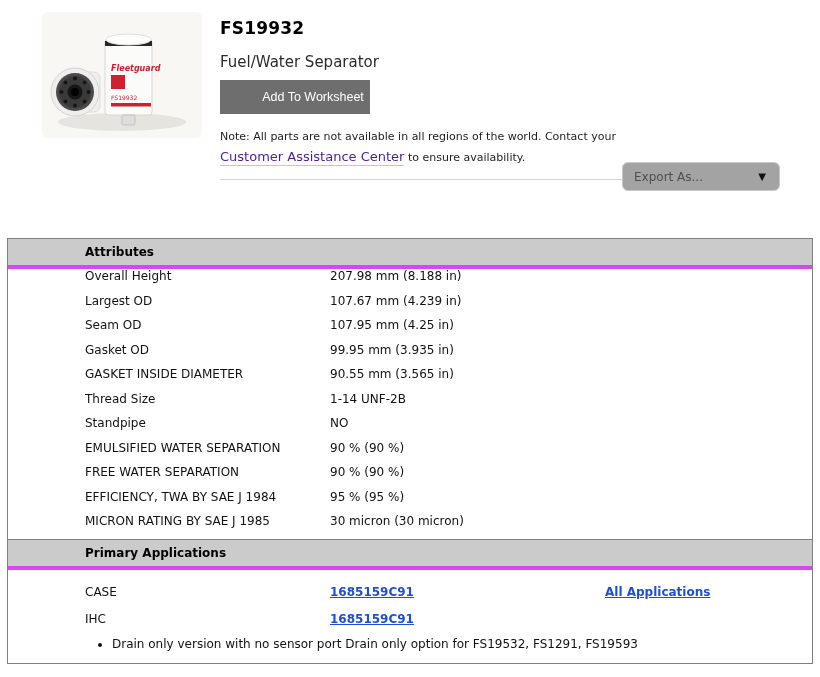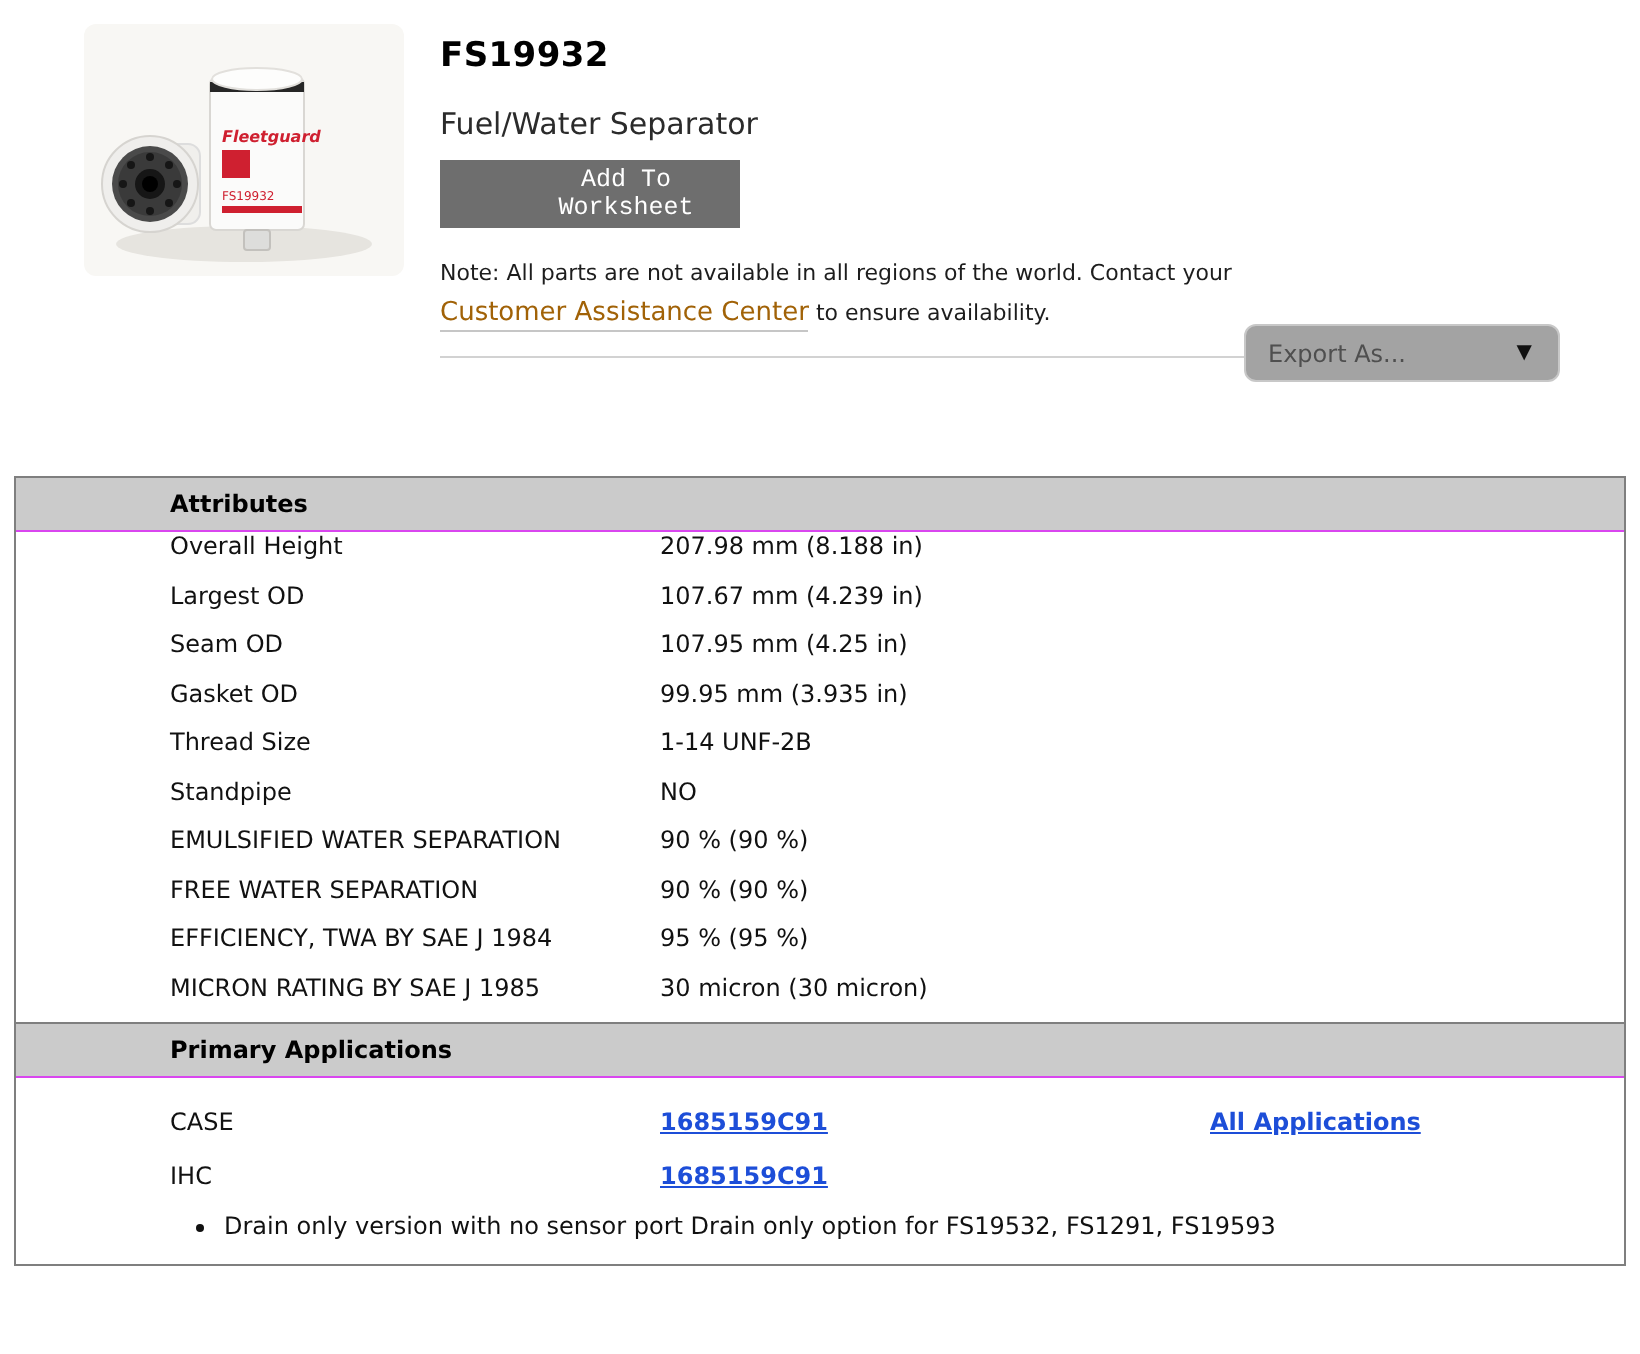--- a/index.html
+++ b/index.html
@@ -13,47 +13,47 @@
   
   .top-section { position:relative; }
   .product-photo {
     position:absolute; left:42px; top:12px; width:160px; height:126px;
   }
   .product-info { margin-left:220px; padding-top:18px; width:456px; }
   .product-code { margin:0; font-size:17px; font-weight:bold; color:#000; letter-spacing:.2px; }
   .product-type { margin-top:15px; font-size:15px; color:#2b2b2b; }
   .worksheet-btn {
     margin-top:9px; width:150px; height:34px; background:#6e6e6e; color:#ffffff;
-    border:none; font-family:Liberation Mono, monospace;
+    border:none; font-family:Liberation Sans, sans-serif;
     font-size:12.5px; cursor:pointer; display:block;padding-left:42px;
   }
   .note { margin-top:13px; font-size:11px; line-height:20px; color:#1d1d1d; }
   .note-link {
-    color:#a16207; font-size:13px; text-decoration:none; cursor:pointer;
+    color:#4c1d95; font-size:13px; text-decoration:none; cursor:pointer;
     border-bottom:1px solid #c6c6c6; padding-bottom:1px;margin-top:39px;
   }
   .info-divider { border:none; border-top:1px solid #d2d2d2; margin:9px 0 0 0; width:454px; }
 
   
   .export-row { position:absolute; top:162px; right:40px; }
   .export-dropdown {
     width:158px; height:29px; border:1px solid #c8c8c8; border-radius:6px;
     display:flex; align-items:center; justify-content:space-between;
     padding:0 13px 0 11px; font-size:12px; color:#4f4f4f; background:#a3a3a3; cursor:pointer;
   }
   .caret { color:#111; font-size:10px; }
 
   
   .data-table {
     position:absolute; top:238px; left:7px; width:806px;
     border:1px solid #7f7f7f; font-size:12px; color:#111; background:#fff;
   }
   .section-header {
     background:#cbcbcb; padding:6px 0 6px 77px; font-weight:bold; font-size:12px; color:#000;
-    border-bottom:1px solid #d946ef;
+    border-bottom:4px solid #d946ef;
   }
   .section-header.mid { border-top:1px solid #7f7f7f; }
   .attr-row { display:flex; height:24.5px; align-items:flex-start; }
   .attr-label { padding-left:77px; width:322px; flex:0 0 322px; }
   .attr-value { flex:1; }
   .app-row { display:flex; height:27px; align-items:flex-end; }
   .app-make { padding-left:77px; width:322px; flex:0 0 322px; }
   .app-part { width:275px; flex:0 0 275px; }
   .apps-section { padding:2px 0 3px; }
   .teal-link { color:#1d4ed8; font-weight:bold; text-decoration:underline; cursor:pointer; }
@@ -136,20 +136,24 @@
       </div>
       <div class="attr-row">
         <div class="attr-label">Seam OD</div>
         <div class="attr-value">107.95 mm (4.25 in)</div>
       </div>
       <div class="attr-row">
         <div class="attr-label">Gasket OD</div>
         <div class="attr-value">99.95 mm (3.935 in)</div>
       </div>
       <div class="attr-row">
+        <div class="attr-label">GASKET INSIDE DIAMETER</div>
+        <div class="attr-value">90.55 mm (3.565 in)</div>
+      </div>
+      <div class="attr-row">
         <div class="attr-label">Thread Size</div>
         <div class="attr-value">1-14 UNF-2B</div>
       </div>
       <div class="attr-row">
         <div class="attr-label">Standpipe</div>
         <div class="attr-value">NO</div>
       </div>
       <div class="attr-row">
         <div class="attr-label">EMULSIFIED WATER SEPARATION</div>
         <div class="attr-value">90 % (90 %)</div>

